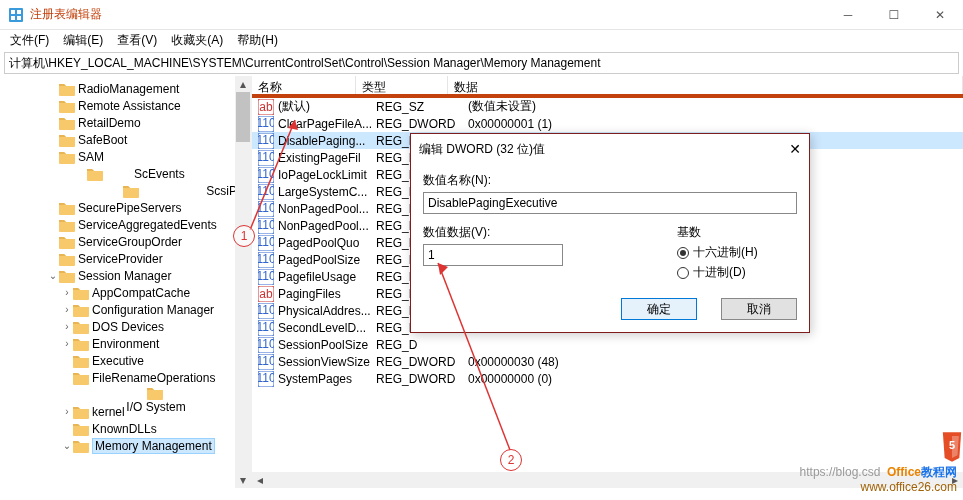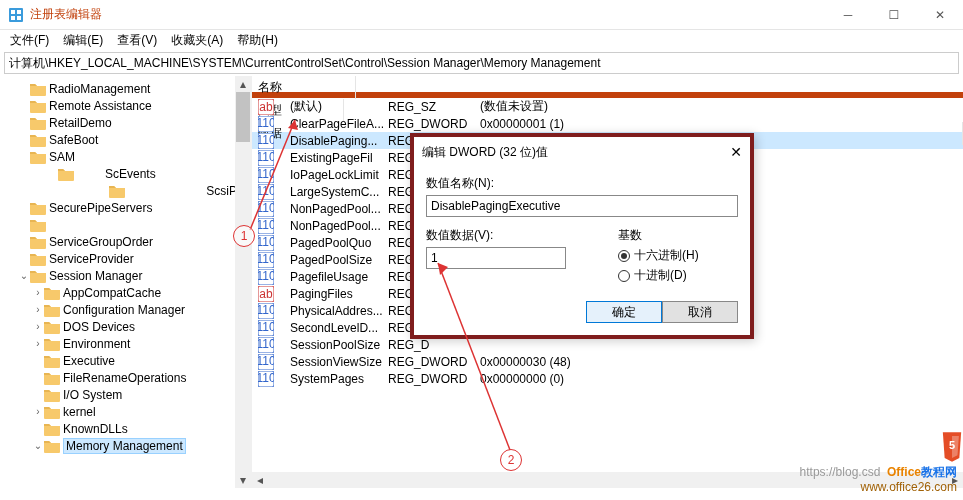--- a/index.html
+++ b/index.html
@@ -6,55 +6,55 @@
 body { background: #fff; width: 963px; height: 500px; overflow: hidden; position: relative; }
 .titlebar { height: 30px; display: flex; align-items: center; padding: 0 0 0 8px; border-bottom: 1px solid #e5e5e5; }
 .titlebar .app-icon { width: 16px; height: 16px; margin-right: 6px; }
 .titlebar .title { flex: 1; color: #c2410c; }
 .win-btns { display: flex; height: 30px; }
 .win-btn { width: 46px; display: flex; align-items: center; justify-content: center; color: #555; }
 .menubar { height: 20px; display: flex; align-items: center; padding: 0 4px; gap: 2px; }
 .menubar span { padding: 2px 6px; }
 .pathbar { height: 22px; border: 1px solid #ccc; margin: 2px 4px; padding: 2px 4px; display: flex; align-items: center; color: #000; }
 .main { display: flex; height: 412px; }
-.tree { width: 252px; border-right: 1px solid #f0f0f0; overflow: hidden; position: relative; padding-top: 4px; }
+.tree { width: 252px; border-right: 1px solid #f0f0f0; overflow: hidden; position: relative; padding-top: 4px; padding-left: 29px; }
 .tree-sb { position: absolute; right: 0; top: 0; bottom: 0; width: 16px; background: #f0f0f0; display: flex; flex-direction: column; align-items: center; justify-content: space-between; }
 .tree-sb .arr { height: 16px; display:flex;align-items:center;justify-content:center;color:#555;width:100%;}
 .tree-sb .thumb { position:absolute; top:16px; width:14px; height:50px; background:#c2c2c2; left:1px;}
 .node { display: flex; align-items: center; height: 17px; padding-left: 4px; white-space: nowrap; }
 .node .tw { width: 12px; text-align: center; color: #666; font-size: 10px; }
 .node .fld { width: 16px; height: 14px; margin-right: 3px; }
 .node.sel .lbl { background: #cce8ff; border: 1px solid #99d1ff; padding: 0 2px; }
 .list { flex: 1; position: relative; }
-.list-head { display: flex; height: 22px; border-bottom: 6px solid #c2410c; flex-direction: column; }
+.list-head { display: flex; height: 22px; border-bottom: 4px solid #c2410c; }
 .list-head > div { padding: 3px 6px; border-right: 1px solid #e5e5e5; }
 .row { display: flex; height: 17px; align-items: center; }
-.row .ico { width: 16px; height: 16px; margin: 0 16px 0 6px; flex-shrink:0;}
+.row .ico { width: 16px; height: 16px; margin: 0 4px 0 6px; flex-shrink:0;}
 .row > span { white-space: nowrap; overflow: hidden; }
 .row.sel { background: #cce8ff; }
 .col-name { width: 104px; }
 .col-type { width: 92px; }
 .col-data { flex: 1; }
 .list-sb-h { position:absolute; bottom:0; left:0; right:0; height:16px; background:#f0f0f0; display:flex; justify-content:space-between; align-items:center;}
 .list-sb-h .arr{width:16px;text-align:center;color:#555;}
-.dialog { position: absolute; left: 410px; top: 133px; width: 344px; background: #fff; border: 4px solid #7f1d1d; box-shadow: 2px 2px 10px rgba(0,0,0,0.2); z-index: 10; }
+.dialog { position: absolute; left: 410px; top: 133px; width: 400px; background: #fff; border: 1px solid #7f1d1d; box-shadow: 2px 2px 10px rgba(0,0,0,0.2); z-index: 10; }
 .dlg-title { height: 30px; display: flex; align-items: center; padding: 0 8px; }
 .dlg-title .t { flex: 1; }
 .dlg-title .x { width: 30px; text-align: right; font-size: 14px; }
 .dlg-body { padding: 8px 12px 12px 12px; }
 .dlg-body .fld-lbl { margin-bottom: 3px; }
 .dlg-body input[type=text] { width: 100%; border: 1px solid #888; padding: 3px 4px; font-size: 12px; }
 .dlg-row2 { display: flex; gap: 24px; margin-top: 10px; }
 .dlg-row2 .left { flex: 1; }
 .dlg-row2 .left input { width: 140px; }
 .dlg-row2 .right { width: 120px; }
 .radio-line { display: flex; align-items: center; gap: 4px; margin: 3px 0; }
 .radio-line .r { width:12px;height:12px;border:1px solid #333;border-radius:50%;display:flex;align-items:center;justify-content:center;}
 .radio-line .r.on::after{content:"";width:6px;height:6px;background:#333;border-radius:50%;}
-.dlg-btns { display: flex; justify-content: flex-end; gap: 0; margin-top: 14px; }
+.dlg-btns { display: flex; justify-content: flex-end; gap: 24px; margin-top: 14px; }
 .dlg-btns button { width: 76px; height: 22px; border: 1px solid #888; background: #e1e1e1; }
 .dlg-btns button.primary { border: 1px solid #0078d7; background:#e5f1fb; }
 .annot-circle { position:absolute; width:22px; height:22px; border:1.5px solid #d33; border-radius:50%; display:flex; align-items:center; justify-content:center; color:#d33; font-size:12px; z-index:20; background:rgba(255,255,255,0.6);}
 .watermark { position:absolute; right:6px; bottom:4px; font-size:11px; color:#999; z-index:30; text-align:right; line-height:1.3;}
 .watermark .brand { color:#1a73e8; font-weight:bold; font-size:13px;}
 .watermark .brand .o{color:#e98300;}
 svg.arrow{position:absolute;z-index:15;pointer-events:none;}
 .html5-badge{position:absolute;right:0;top:432px;width:22px;height:30px;z-index:25;}
 </style>
 </head>
@@ -153,20 +153,21 @@
             <path fill="#e8b552" d="M0 2h5l2 2H0z"></path>
           </svg></span>
         <span class="lbl">SecurePipeServers</span>
       </div>
       <div class="node" style="padding-left: 18px;">
         <span class="tw"></span>
         <span class="fld"><svg viewBox="0 0 16 14">
             <path fill="#f7c96b" d="M0 2h5l2 2h9v9a1 1 0 0 1-1 1H1a1 1 0 0 1-1-1z"></path>
             <path fill="#e8b552" d="M0 2h5l2 2H0z"></path>
           </svg></span>
+        <span class="lbl">ServiceAggregatedEvents</span>
       </div>
       <div class="node" style="padding-left: 18px;">
         <span class="tw"></span>
         <span class="fld"><svg viewBox="0 0 16 14">
             <path fill="#f7c96b" d="M0 2h5l2 2h9v9a1 1 0 0 1-1 1H1a1 1 0 0 1-1-1z"></path>
             <path fill="#e8b552" d="M0 2h5l2 2H0z"></path>
           </svg></span>
         <span class="lbl">ServiceGroupOrder</span>
       </div>
       <div class="node" style="padding-left: 18px;">
@@ -226,21 +227,21 @@
         <span class="lbl">Executive</span>
       </div>
       <div class="node" style="padding-left: 32px;">
         <span class="tw"></span>
         <span class="fld"><svg viewBox="0 0 16 14">
             <path fill="#f7c96b" d="M0 2h5l2 2h9v9a1 1 0 0 1-1 1H1a1 1 0 0 1-1-1z"></path>
             <path fill="#e8b552" d="M0 2h5l2 2H0z"></path>
           </svg></span>
         <span class="lbl">FileRenameOperations</span>
       </div>
-      <div class="node" style="padding-left: 32px;">
+      <div class="node" style="padding-left: 32px; flex-direction: column;">
         <span class="tw"></span>
         <span class="fld"><svg viewBox="0 0 16 14">
             <path fill="#f7c96b" d="M0 2h5l2 2h9v9a1 1 0 0 1-1 1H1a1 1 0 0 1-1-1z"></path>
             <path fill="#e8b552" d="M0 2h5l2 2H0z"></path>
           </svg></span>
         <span class="lbl">I/O System</span>
       </div>
       <div class="node" style="padding-left: 32px;">
         <span class="tw">›</span>
         <span class="fld"><svg viewBox="0 0 16 14">

